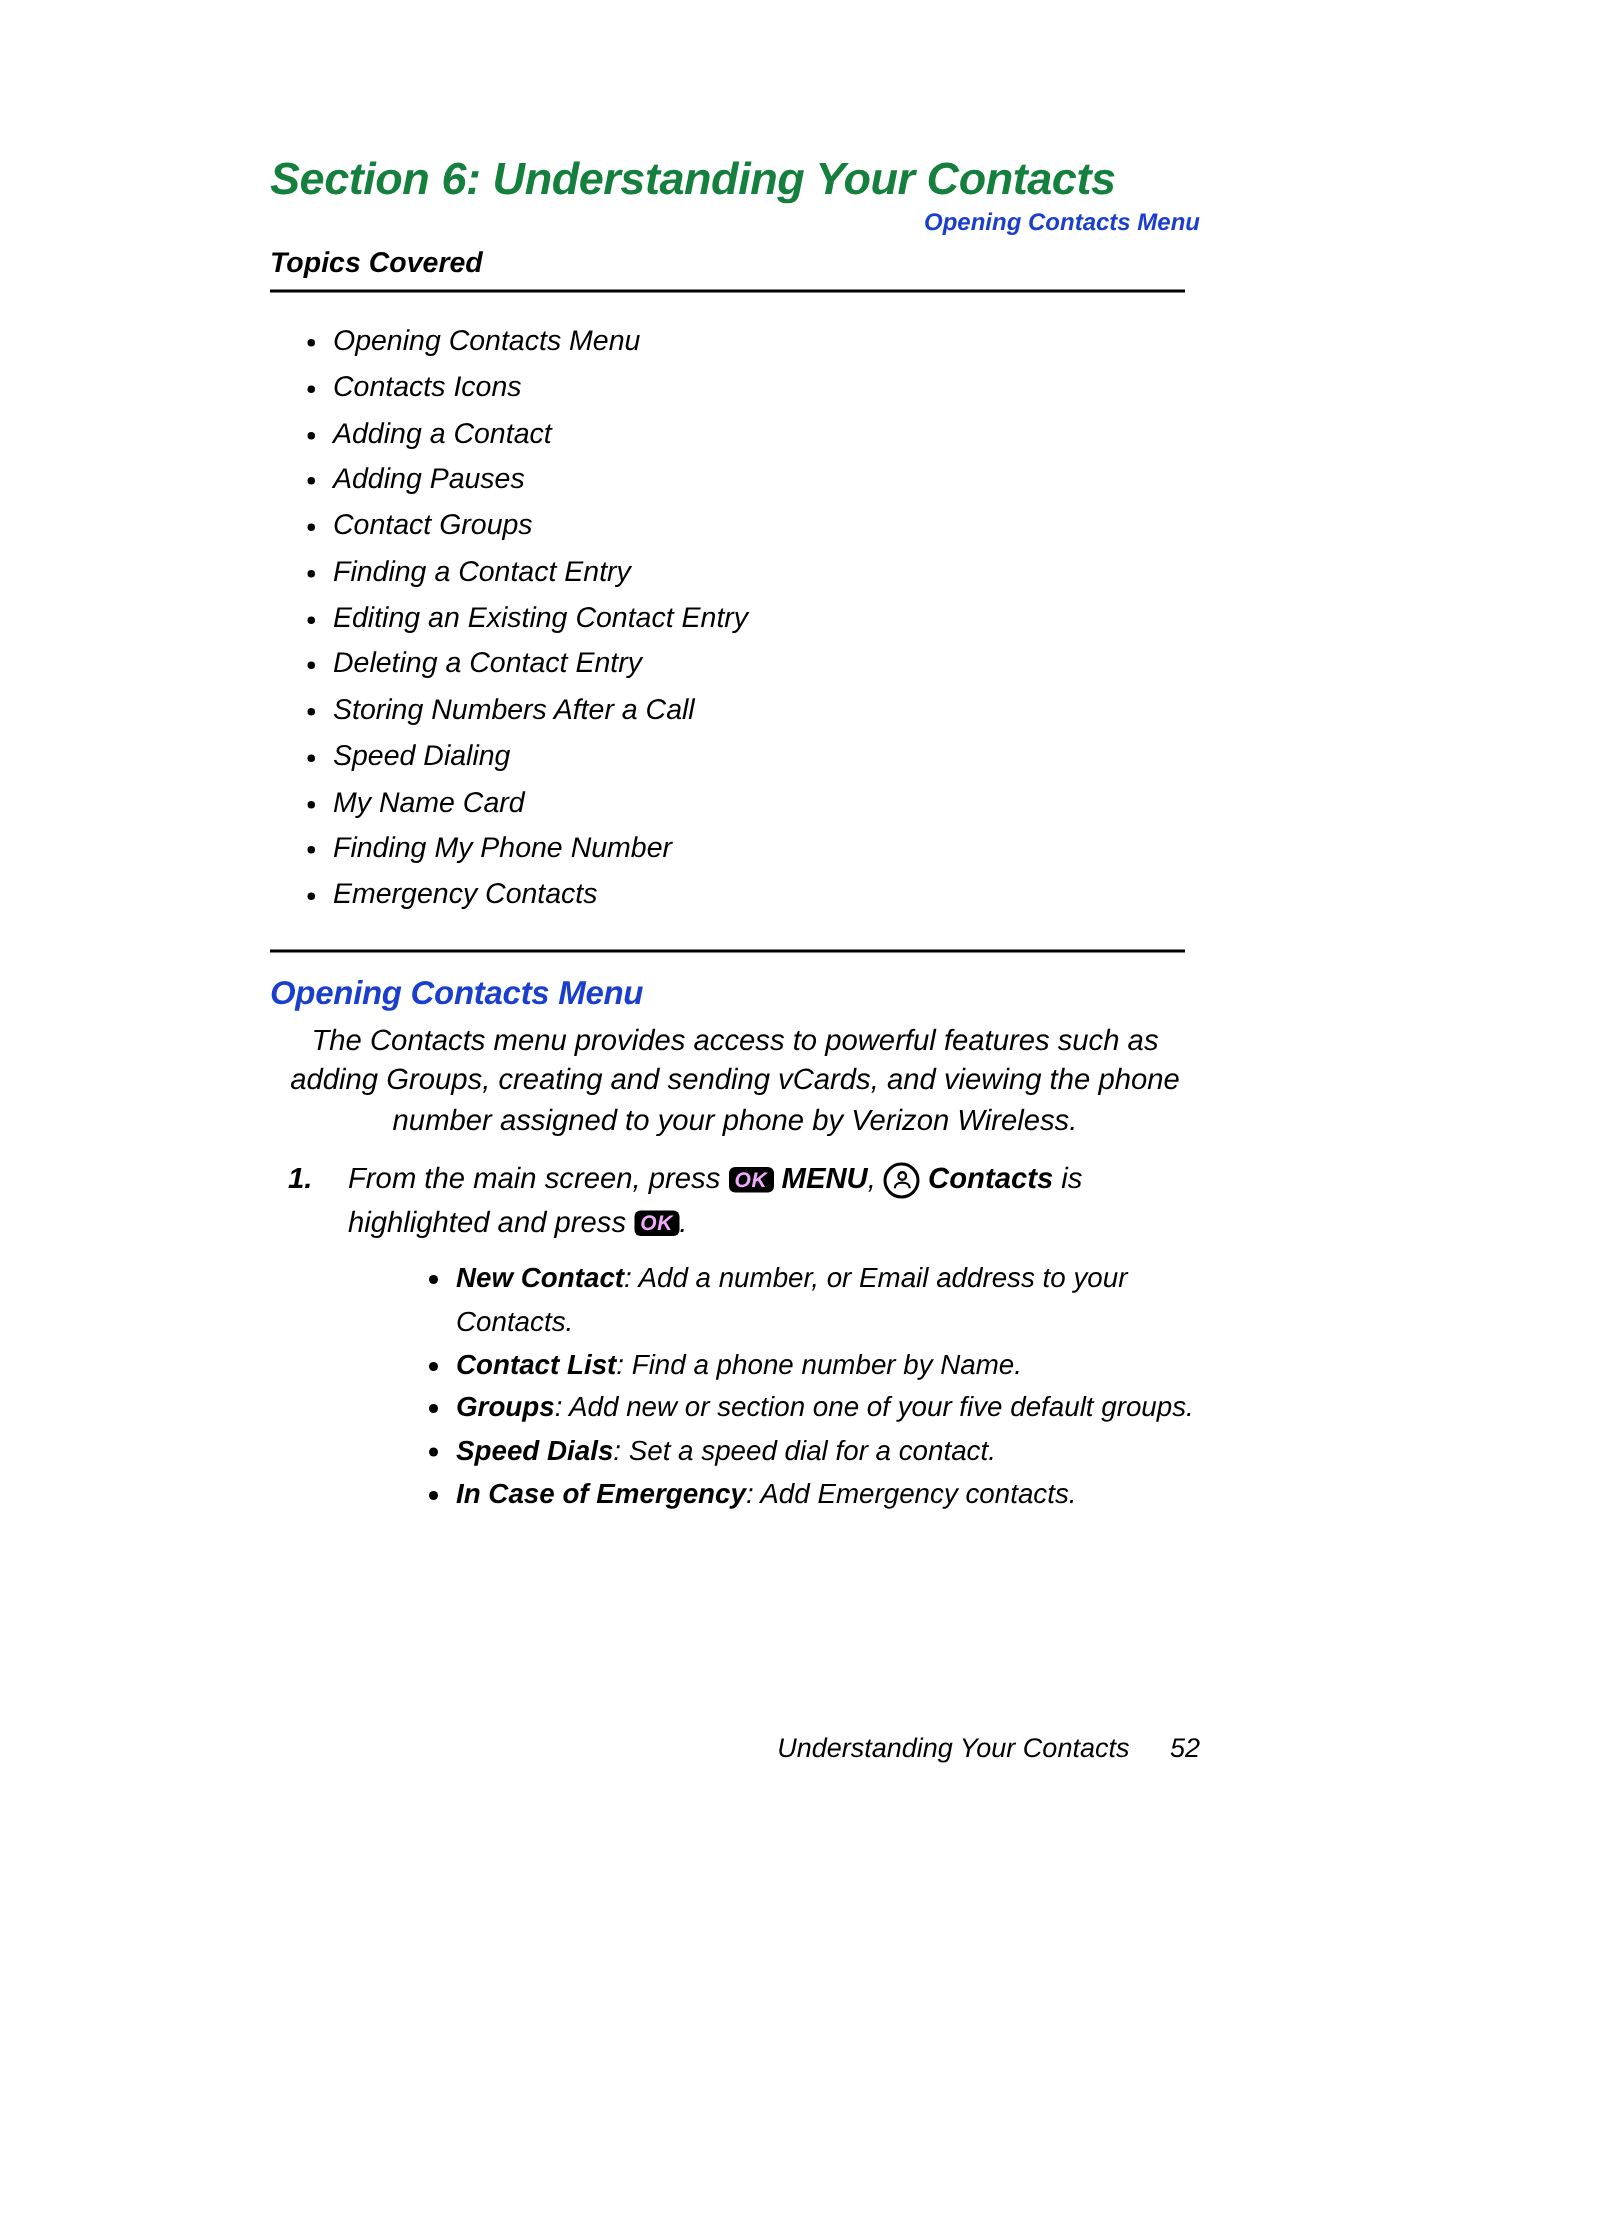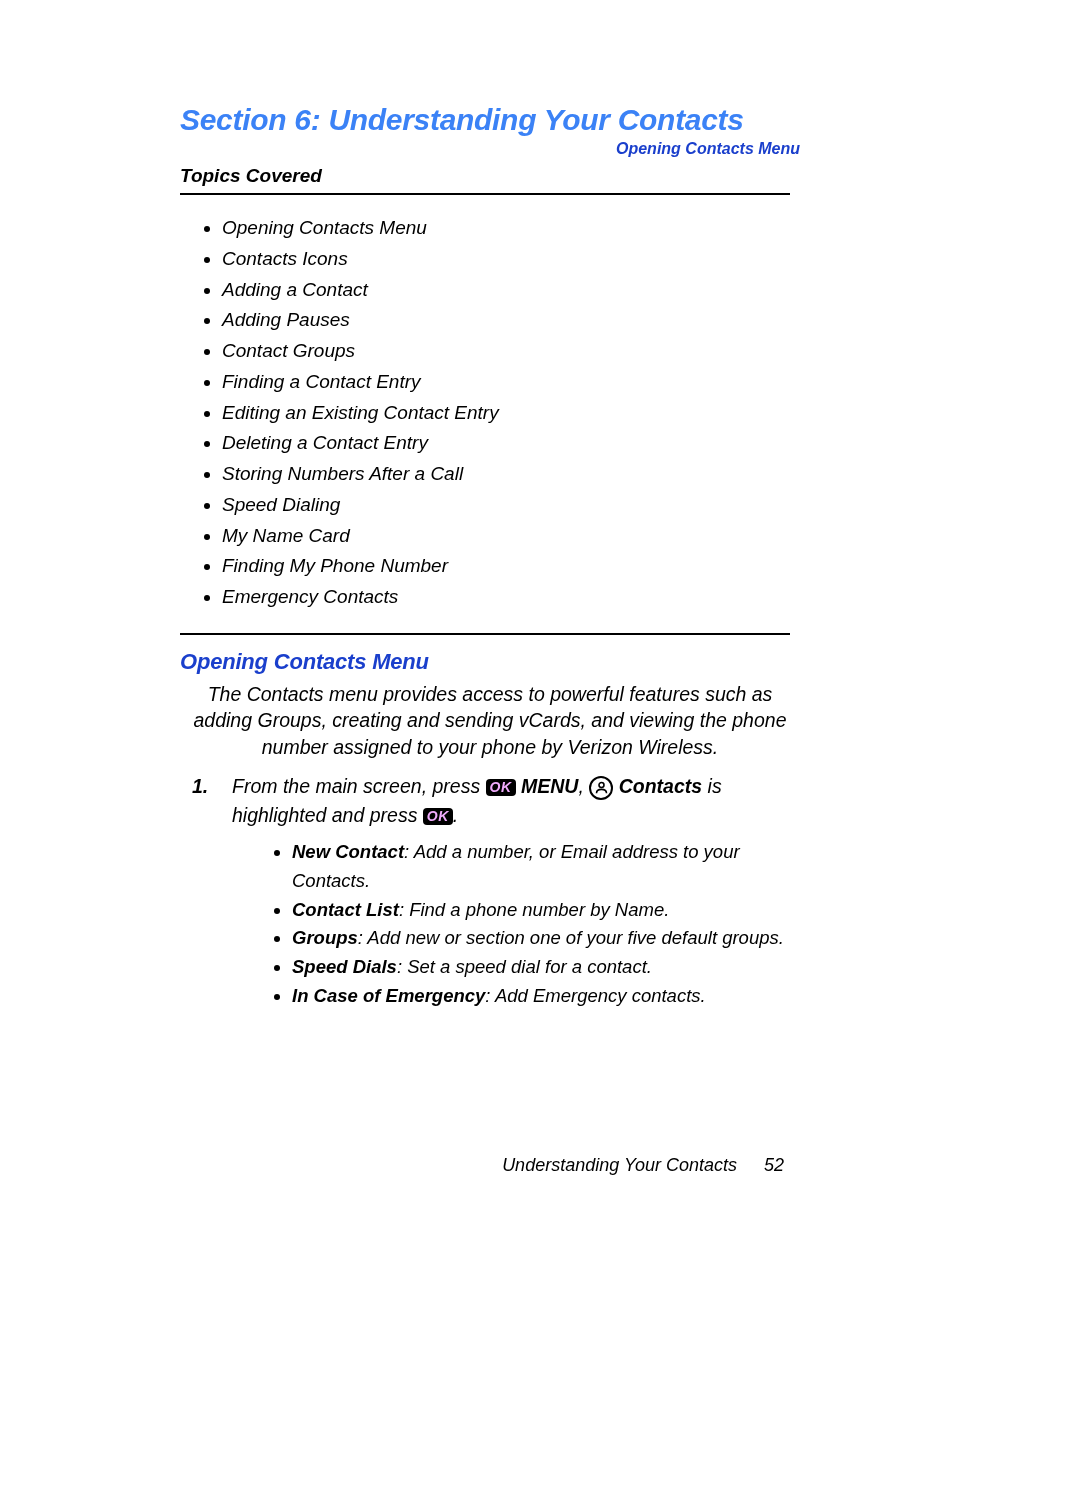--- a/index.html
+++ b/index.html
@@ -21,21 +21,21 @@
   }
   .running-header {
     position: absolute;
     top: 140px;
     right: 280px;
     color: #1a3fcc;
     font-weight: bold;
     font-size: 16px;
   }
   .section-title {
-    color: #3b82f6;
+    color: #15803d;
     font-weight: 900;
     font-size: 30px;
     margin-top: 40px;
     margin-bottom: 28px;
     letter-spacing: -0.3px;
   }
   .topics-label {
     font-weight: bold;
     font-size: 19px;
     margin-bottom: 6px;
@@ -128,26 +128,27 @@
     height: 15px;
   }
   ul.sublist {
     list-style: disc;
     padding-left: 60px;
     margin: 8px 0 0 0;
   }
   ul.sublist li {
     font-size: 18.5px;
     line-height: 1.55;
+    margin-left: 12px;
   }
   .bold { font-weight: bold; }
   .footer {
     position: absolute;
     bottom: 316px;
-    right: 296px;
+    right: 280px;
     font-size: 18px;
   }
   .footer .pn {
     margin-left: 22px;
   }
 </style>
 </head>
 <body>
 
 <div class="page">

